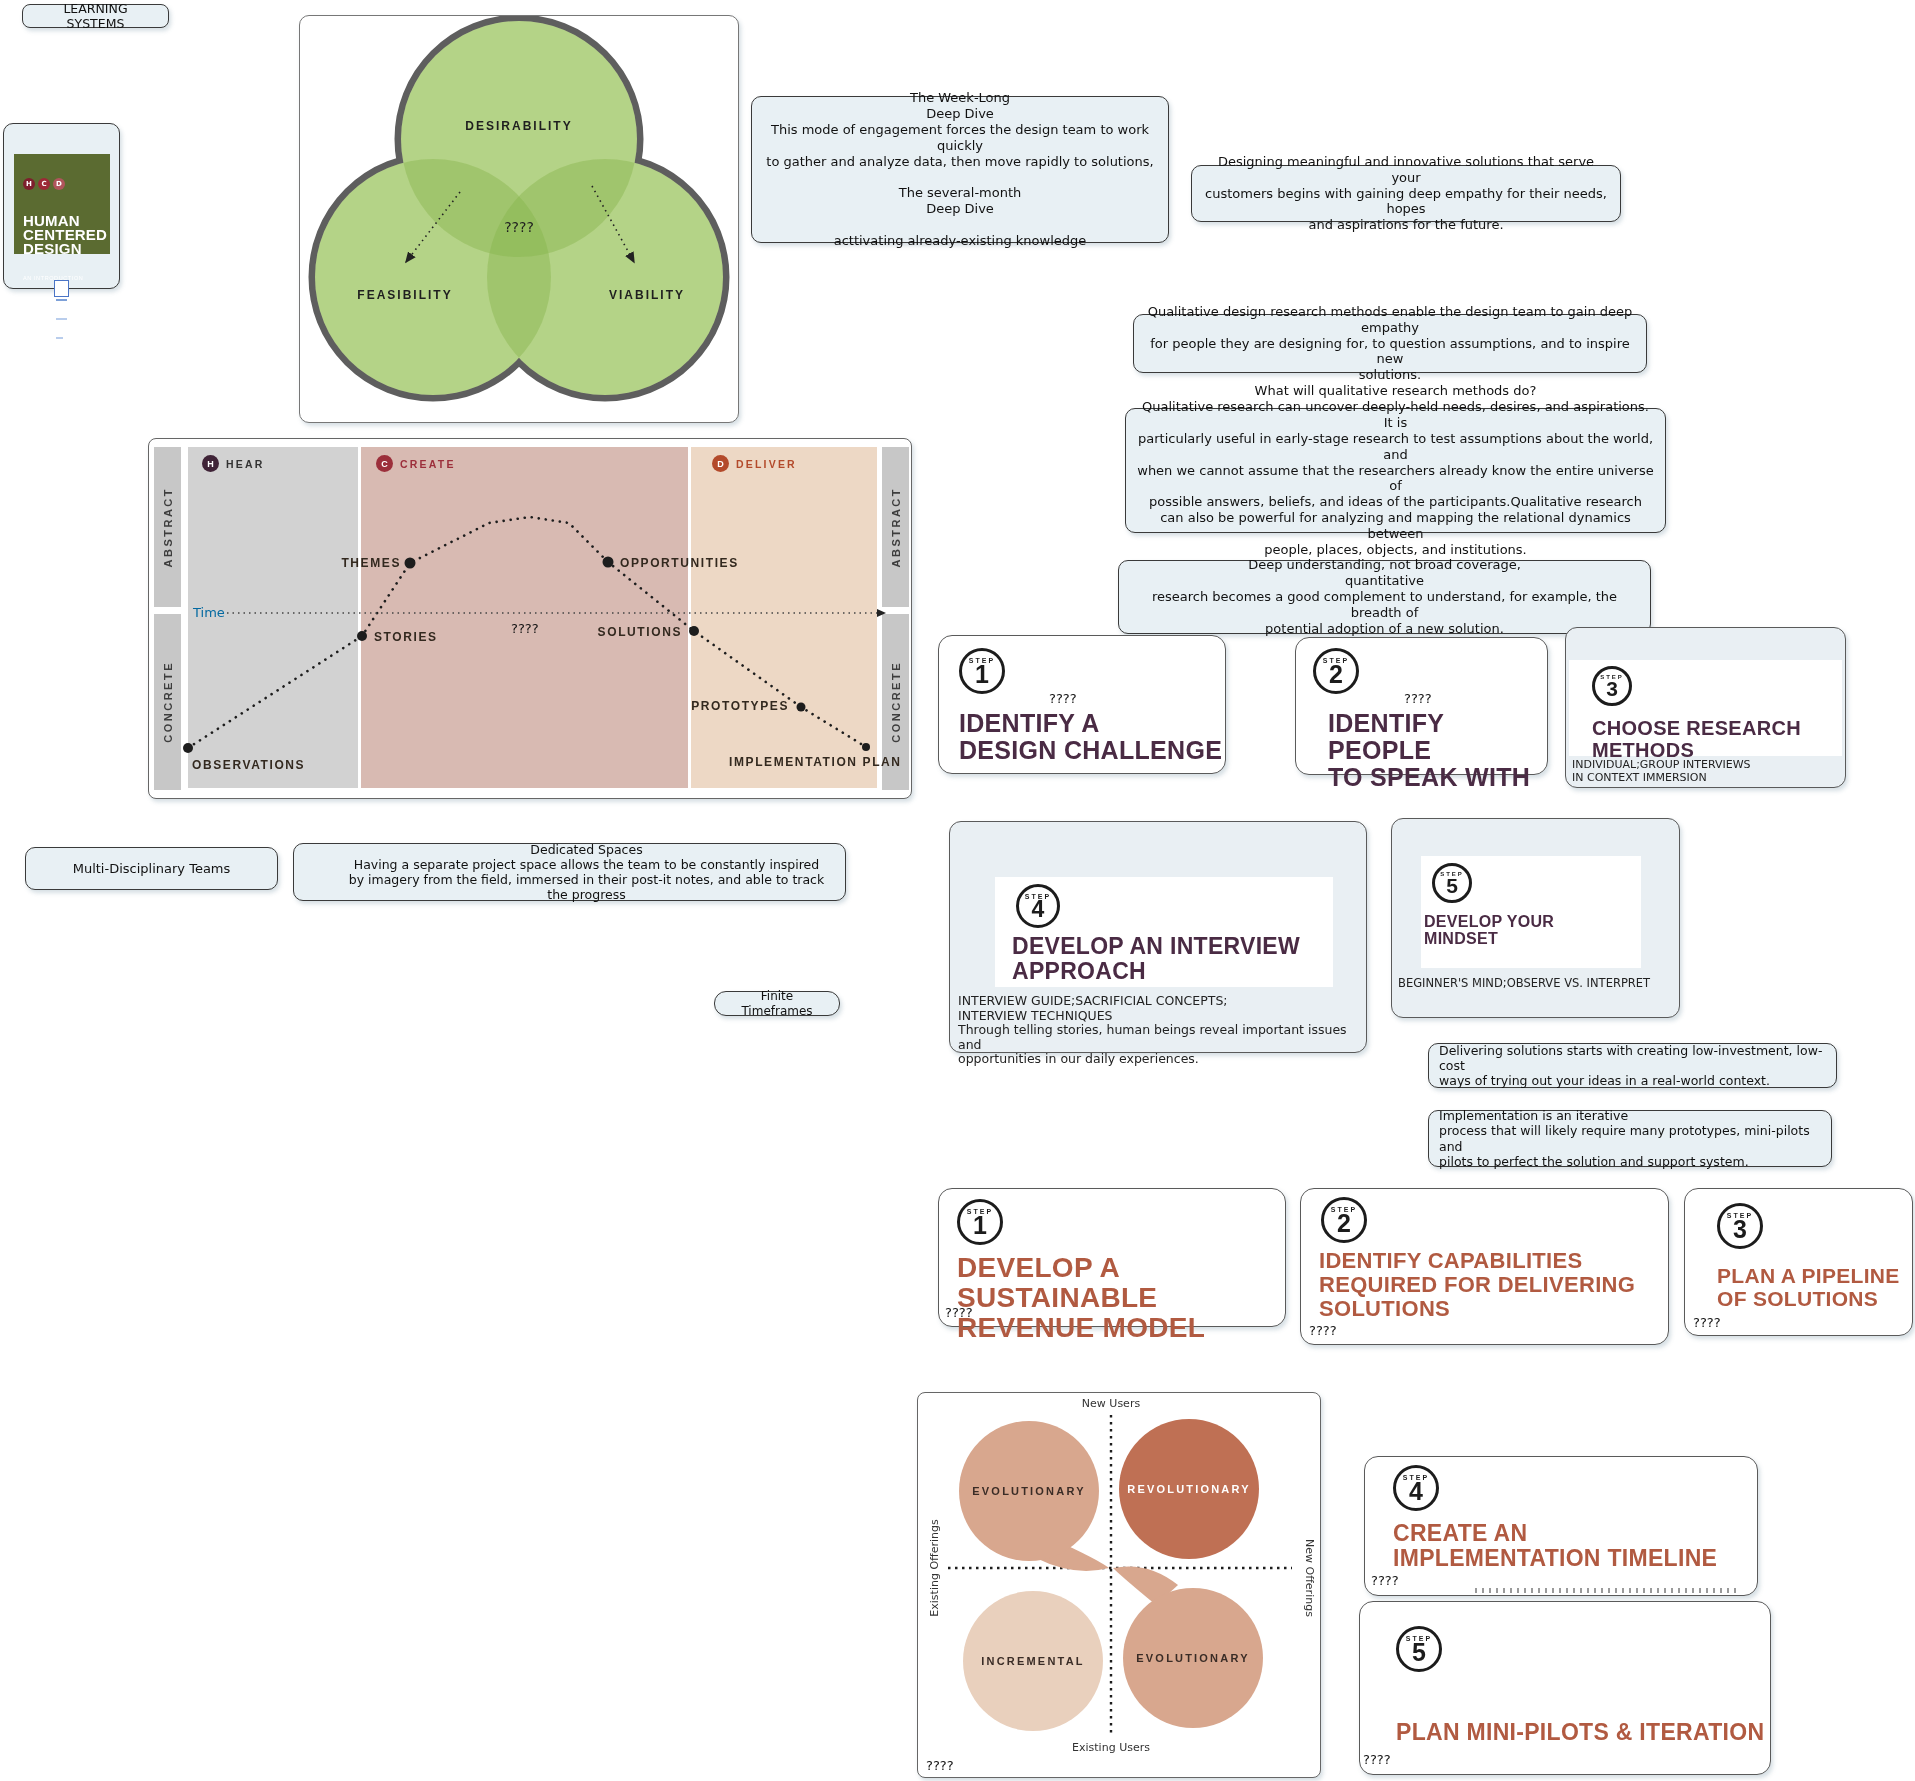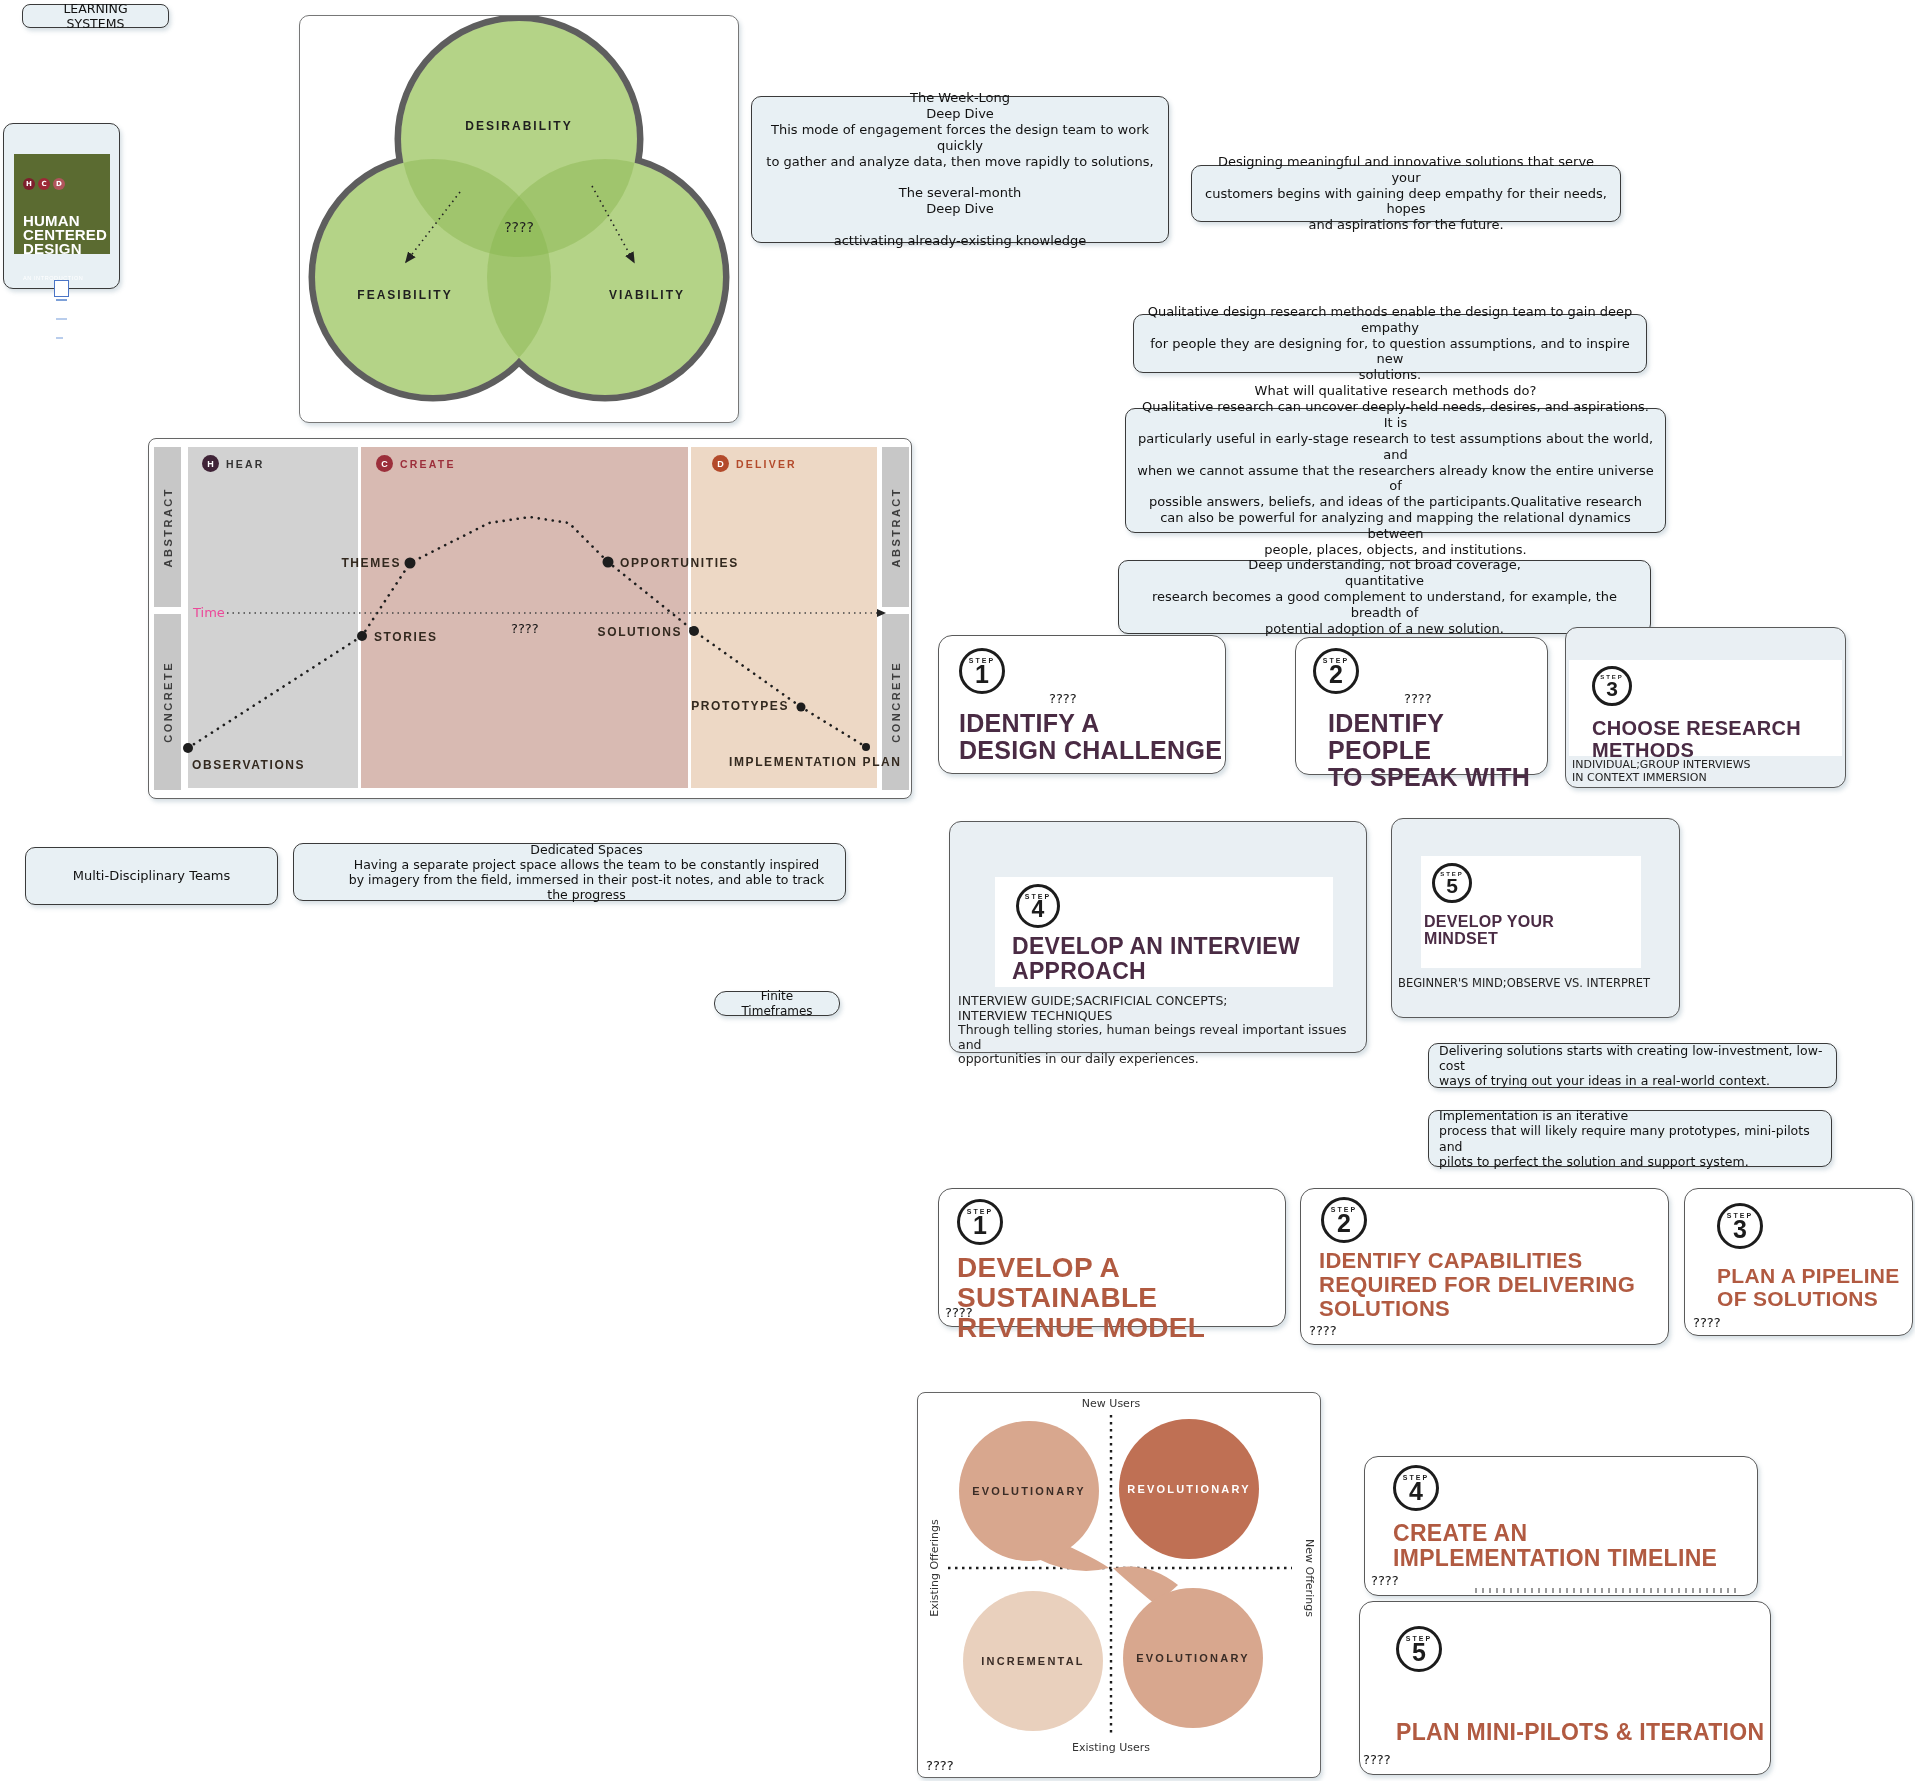--- a/index.html
+++ b/index.html
@@ -189,32 +189,32 @@
         <circle cx="39" cy="309" r="5"></circle>
         <circle cx="213" cy="197" r="5"></circle>
         <circle cx="261" cy="124" r="5.5"></circle>
         <circle cx="459" cy="123" r="5.5"></circle>
         <circle cx="545" cy="192" r="5"></circle>
         <circle cx="652" cy="268" r="4.5"></circle>
         <circle cx="717" cy="308" r="4"></circle>
       </g>
     </svg>
 
-    <div class="rot" style="left:44px;top:166px;font-size:13px;color:#ec4899;">Time</div>
+    <div class="rot" style="left:44px;top:166px;font-size:13px;color:#0369a1;">Time</div>
     <div class="qnote" style="left:362px;top:182px;font-size:13px;">????</div>
     <div class="dlabel" style="left:43px;top:319px;">OBSERVATIONS</div>
     <div class="dlabel" style="left:225px;top:191px;">STORIES</div>
     <div class="dlabel" style="left:162px;top:117px;width:90px;text-align:right;">THEMES</div>
     <div class="dlabel" style="left:471px;top:117px;">OPPORTUNITIES</div>
     <div class="dlabel" style="left:425px;top:186px;width:108px;text-align:right;">SOLUTIONS</div>
     <div class="dlabel" style="left:538px;top:260px;width:102px;text-align:right;">PROTOTYPES</div>
     <div class="dlabel" style="left:545px;top:316px;padding-left:35px;">IMPLEMENTATION PLAN</div>
   </div>
 
-  <div class="note center" style="left:25px;top:847px;width:253px;height:58px;">
+  <div class="note center" style="left:25px;top:847px;width:253px;height:43px;">
     <span>Multi-Disciplinary Teams</span>
   </div>
   <div class="note center" style="left:293px;top:843px;width:553px;height:58px;font-size:12.5px;padding-left:44px;">
     <span>Dedicated Spaces
 Having a separate project space allows the team to be constantly inspired
 by imagery from the field, immersed in their post-it notes, and able to track the progress</span>
   </div>
   <div class="note center" style="left:714px;top:991px;width:126px;height:25px;font-size:12px;border-radius:12px;">
     <span>Finite Timeframes</span>
   </div>

